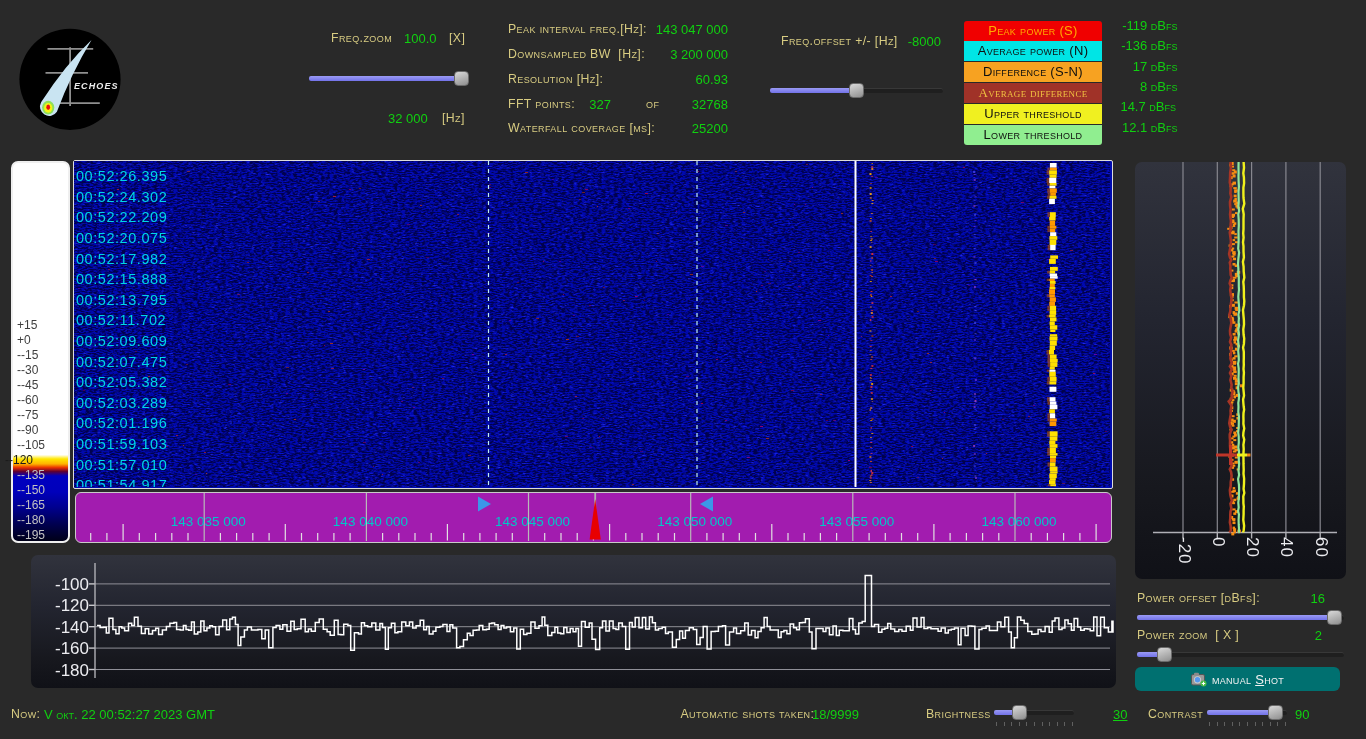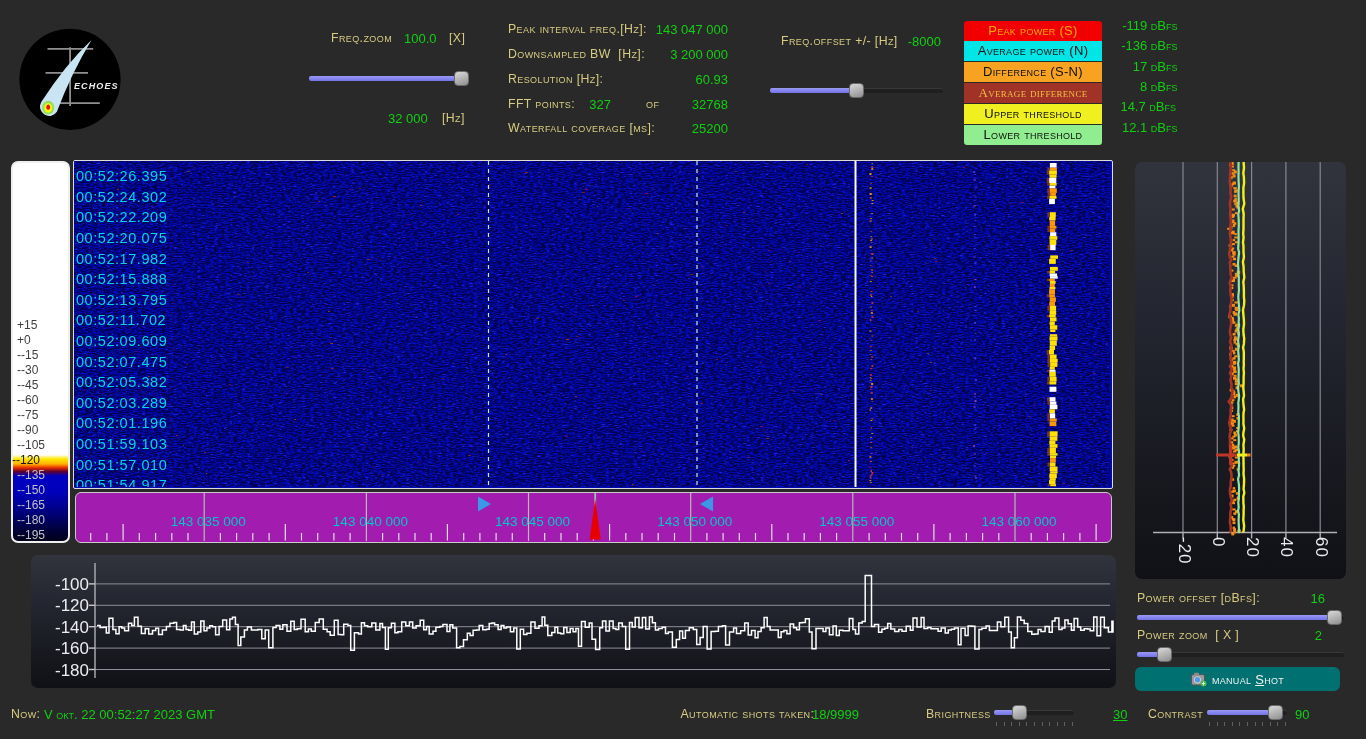--- a/index.html
+++ b/index.html
@@ -77,21 +77,21 @@
 #0000c0 82.8%, #0000bb 87%, #000090 91%, #000050 95.5%, #000018 100%);"></div>
 <div class="t" style="left:17px;top:318.2px;color:#3f3f3f;font-size:12px;line-height:14px;">+15</div>
 <div class="t" style="left:17px;top:333.2px;color:#3f3f3f;font-size:12px;line-height:14px;">+0</div>
 <div class="t" style="left:17px;top:348.1px;color:#3f3f3f;font-size:12px;line-height:14px;">--15</div>
 <div class="t" style="left:17px;top:363.1px;color:#3f3f3f;font-size:12px;line-height:14px;">--30</div>
 <div class="t" style="left:17px;top:378.1px;color:#3f3f3f;font-size:12px;line-height:14px;">--45</div>
 <div class="t" style="left:17px;top:393.1px;color:#3f3f3f;font-size:12px;line-height:14px;">--60</div>
 <div class="t" style="left:17px;top:408.0px;color:#3f3f3f;font-size:12px;line-height:14px;">--75</div>
 <div class="t" style="left:17px;top:423.0px;color:#3f3f3f;font-size:12px;line-height:14px;">--90</div>
 <div class="t" style="left:17px;top:438.0px;color:#3f3f3f;font-size:12px;line-height:14px;">--105</div>
-<div class="t" style="left:12px;top:452.9px;color:#1a1a1a;font-size:12px;line-height:14px;">--120</div>
+<div class="t" style="left:5px;top:452.9px;color:#1a1a1a;font-size:12px;line-height:14px;">--120</div>
 <div class="t" style="left:17px;top:467.9px;color:#c2c2c2;font-size:12px;line-height:14px;">--135</div>
 <div class="t" style="left:17px;top:482.9px;color:#c2c2c2;font-size:12px;line-height:14px;">--150</div>
 <div class="t" style="left:17px;top:497.8px;color:#c2c2c2;font-size:12px;line-height:14px;">--165</div>
 <div class="t" style="left:17px;top:512.8px;color:#c2c2c2;font-size:12px;line-height:14px;">--180</div>
 <div class="t" style="left:17px;top:527.8px;color:#c2c2c2;font-size:12px;line-height:14px;">--195</div>
 <div style="position:absolute;left:73px;top:160px;width:1040px;height:329px;
 border:1.5px solid #dcdcdc;border-radius:2px;overflow:hidden;background:#000baf;">
     <svg width="1036" height="326" viewBox="0 0 1036 326" style="display:block">
       <defs>
 <filter id="wn" x="0" y="0" width="100%" height="100%" color-interpolation-filters="sRGB">

